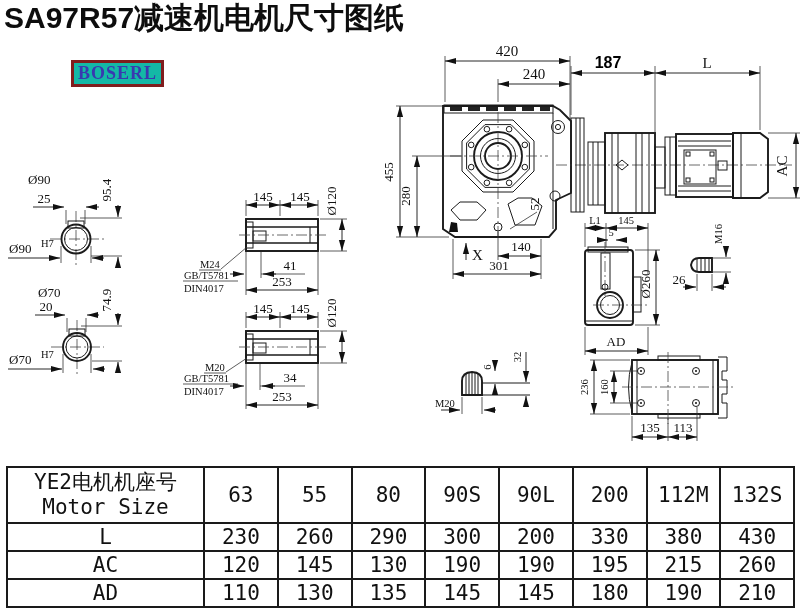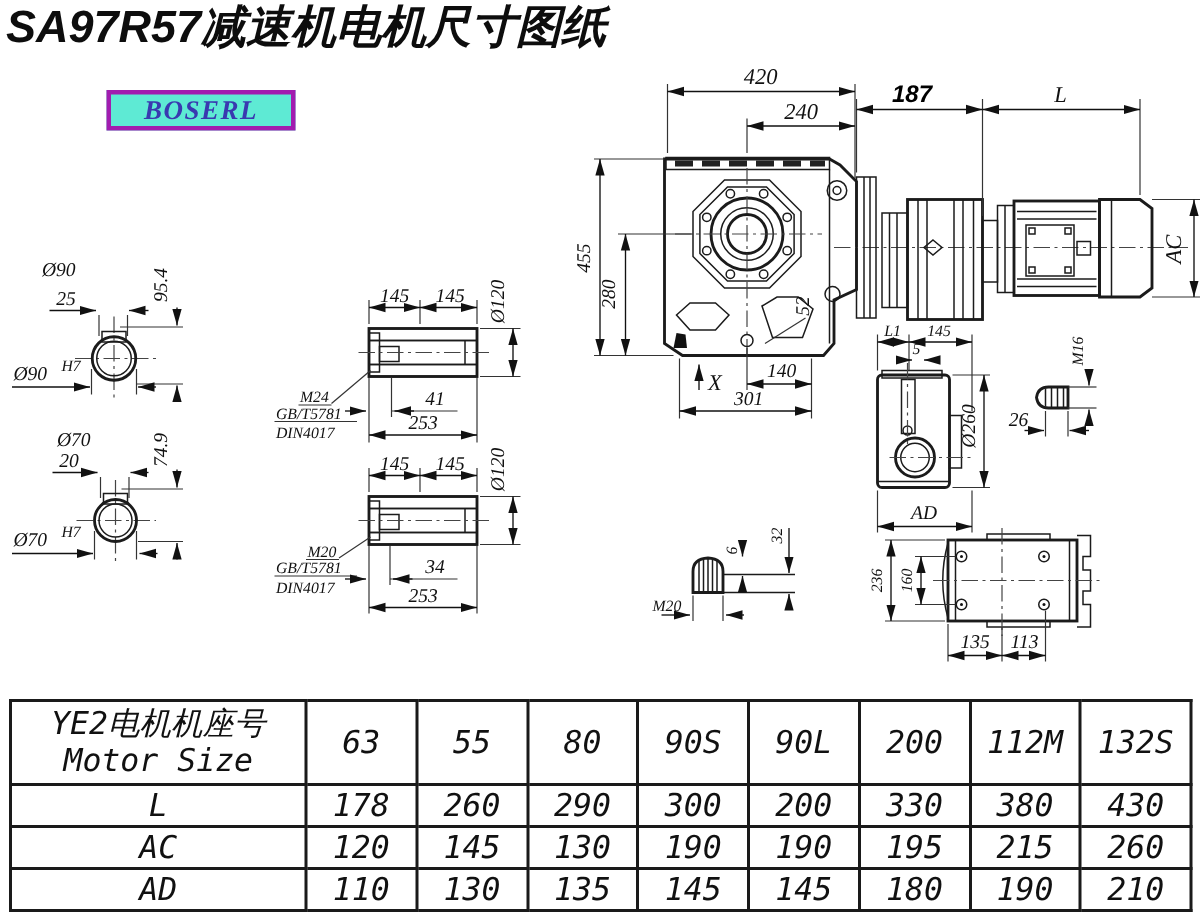--- a/index.html
+++ b/index.html
@@ -1,18 +1,18 @@
 <!DOCTYPE html>
 <html><head>
 <meta charset="utf-8">
 <style>
   html,body{margin:0;padding:0;background:#fff;width:800px;height:613px;overflow:hidden;}
-  #stage{position:relative;width:800px;height:613px;background:#fff;font-family:"Liberation Sans","DejaVu Sans",sans-serif;font-style:italic;}
+  #stage{position:relative;width:800px;height:613px;background:#fff;font-family:"Liberation Sans","DejaVu Sans",sans-serif;}
   #title{position:absolute;left:4px;top:-2px;font-size:30px;font-weight:bold;color:#0d0d0d;letter-spacing:0px;white-space:nowrap;}
-  #logo{position:absolute;left:71px;top:60px;border:3px solid #a21caf;padding:0 22px;background:#5eead4;}
+  #logo{position:absolute;left:71px;top:60px;border:3px solid #7f1d1d;padding:0 4px;background:#14b8a6;}
   #logo span{font-family:"Liberation Serif","DejaVu Serif",serif;font-weight:bold;font-size:18px;color:#3939b0;letter-spacing:1px;}
   svg{position:absolute;left:0;top:0;}
   .ln{stroke:#1b1b1b;stroke-width:1;fill:none;}
   .thk{stroke:#1b1b1b;stroke-width:1.9;fill:none;}
   .xl{stroke:#333;stroke-width:0.8;fill:none;}
   .dl{stroke:#111;stroke-width:0.9;fill:none;}
   .cl{stroke:#444;stroke-width:0.8;fill:none;stroke-dasharray:11 3 2 3;}
   .dt{font-family:"Liberation Serif","DejaVu Serif",serif;font-size:13px;fill:#111;}
   .dts{font-family:"Liberation Serif","DejaVu Serif",serif;font-size:10.5px;fill:#111;}
   .dtl{font-family:"Liberation Serif","DejaVu Serif",serif;font-size:15px;fill:#111;}
@@ -405,21 +405,21 @@
       <td>55</td>
       <td>80</td>
       <td>90S</td>
       <td>90L</td>
       <td>200</td>
       <td>112M</td>
       <td>132S</td>
     </tr>
     <tr>
       <td>L</td>
-      <td>178</td>
+      <td>230</td>
       <td>260</td>
       <td>290</td>
       <td>300</td>
       <td>200</td>
       <td>330</td>
       <td>380</td>
       <td>430</td>
     </tr>
     <tr>
       <td>AC</td>

